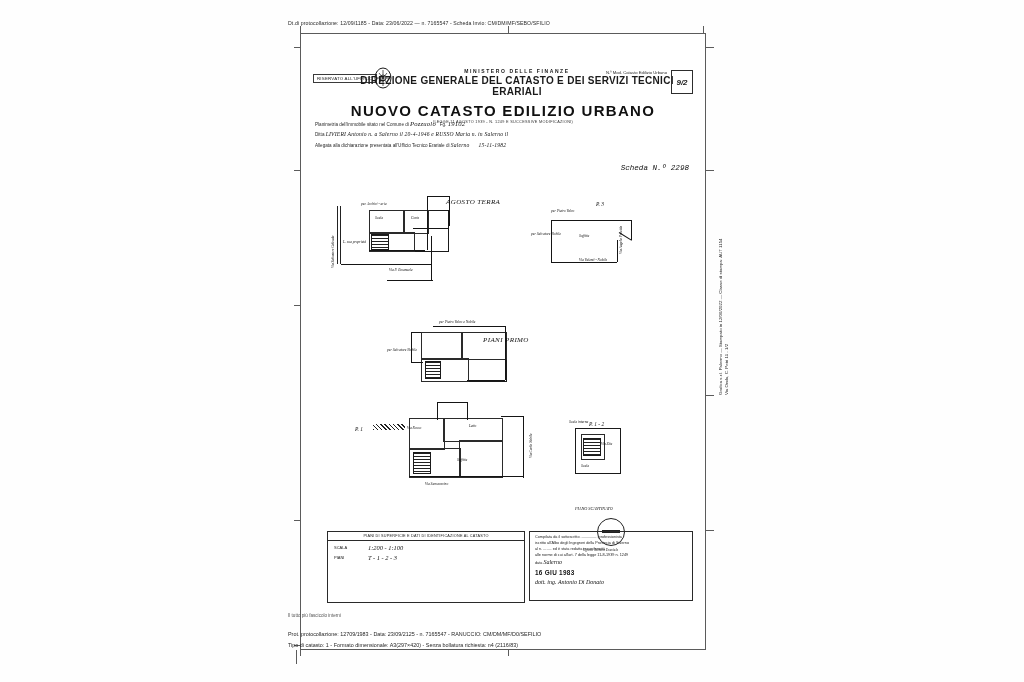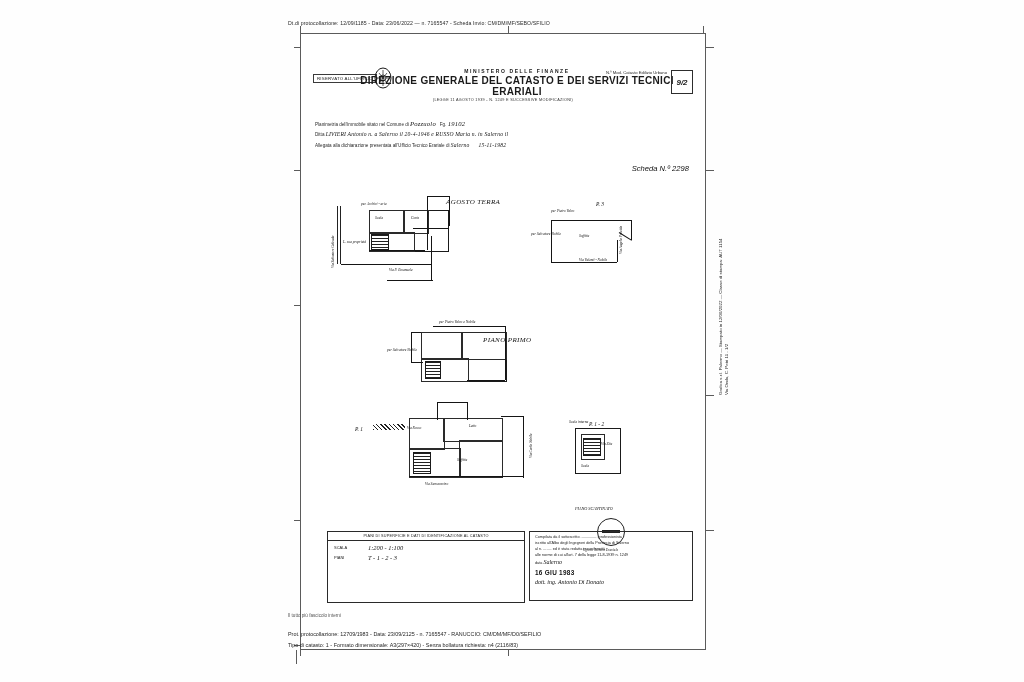--- a/index.html
+++ b/index.html
@@ -155,21 +155,21 @@
     font-style: italic;
     color: #111;
     font-size: 6.6px;
     letter-spacing: .2px;
   }
   .hand-sm { font-size: 5.6px; }
 
   .scheda-no {
     position: absolute;
     right: 16px; top: 130px;
-    font-family: Liberation Sans, sans-serif;
+    font-family: Liberation Mono, monospace;
     font-style: italic;
     font-size: 7.6px;
     color: #101010;
   }
 
   
   .drawing {
     position: absolute;
     left: 12px; top: 142px;
     width: 380px; height: 350px;
@@ -352,20 +352,21 @@
       <svg width="20" height="22" viewBox="0 0 20 22">
         <ellipse cx="10" cy="11" rx="8" ry="10" fill="none" stroke="#1a1a1a" stroke-width="1"></ellipse>
         <path d="M10 3 L10 19 M4 11 L16 11 M6 6 L14 16 M14 6 L6 16" stroke="#1a1a1a" stroke-width="0.7" fill="none"></path>
         <circle cx="10" cy="11" r="3" fill="none" stroke="#1a1a1a" stroke-width="0.8"></circle>
       </svg>
     </div>
 
     <div class="module-head">
       <div class="min-line">MINISTERO DELLE FINANZE</div>
       <div class="dir-line">DIREZIONE GENERALE DEL CATASTO E DEI SERVIZI TECNICI ERARIALI</div>
+      <div class="title-line">NUOVO CATASTO EDILIZIO URBANO</div>
       <div class="title-sub">(LEGGE 11 AGOSTO 1939 - N. 1249 E SUCCESSIVE MODIFICAZIONI)</div>
     </div>
 
     <div class="stamp-note">N.º Mod. Catasto Edilizio Urbano</div>
     <div class="stamp-box">9/2</div>
 
     <div class="decl decl-1">
       <span>Planimetria dell'immobile sitato nel Comune di</span>
       <span class="hand">Pozzuolo</span>
       &nbsp;&nbsp;<span>Fg.</span>
@@ -434,21 +435,21 @@
       <div class="stroke" style="left:96px; top:300px; width:114px; height:1px;"></div>
       <div class="hatch" style="left:60px; top:248px; width:32px; height:6px;"></div>
 
       <div class="plan-box" style="left:262px; top:252px; width:44px; height:44px;"></div>
       <div class="plan-box-thin" style="left:268px; top:258px; width:22px; height:24px;"></div>
       <div class="stair" style="left:270px; top:262px; width:16px; height:16px;"></div>
 
       <div class="seal" style="left:284px; top:342px;"></div>
 
       <div class="lbl lbl-big" style="left:133px; top:22px;">AGOSTO TERRA</div>
-      <div class="lbl lbl-big" style="left:170px; top:160px;">PIANO PRIMO</div>
+      <div class="lbl lbl-big" style="left:170px; top:160px;">PIANI PRIMO</div>
       <div class="lbl lbl-mid" style="left:283px; top:25px;">P. 3</div>
       <div class="lbl lbl-mid" style="left:42px; top:250px;">P. 1</div>
       <div class="lbl lbl-mid" style="left:276px; top:245px;">P. 1 - 2</div>
       <div class="lbl lbl-xs" style="left:48px; top:26px;">per. Archivi - aria</div>
       <div class="lbl lbl-xs" style="left:98px; top:40px;">Corte</div>
       <div class="lbl lbl-xs" style="left:62px; top:40px;">Scala</div>
       <div class="lbl lbl-xs" style="left:30px; top:64px;">L. sua proprietà</div>
       <div class="lbl lbl-xs" style="left:76px; top:92px;">Via P. Emanuele</div>
       <div class="lbl lbl-xs rot90" style="left:18px; top:92px;">Via Salvatore Calenda</div>
       <div class="lbl lbl-xs" style="left:238px; top:33px;">per Pietro Valvo</div>

